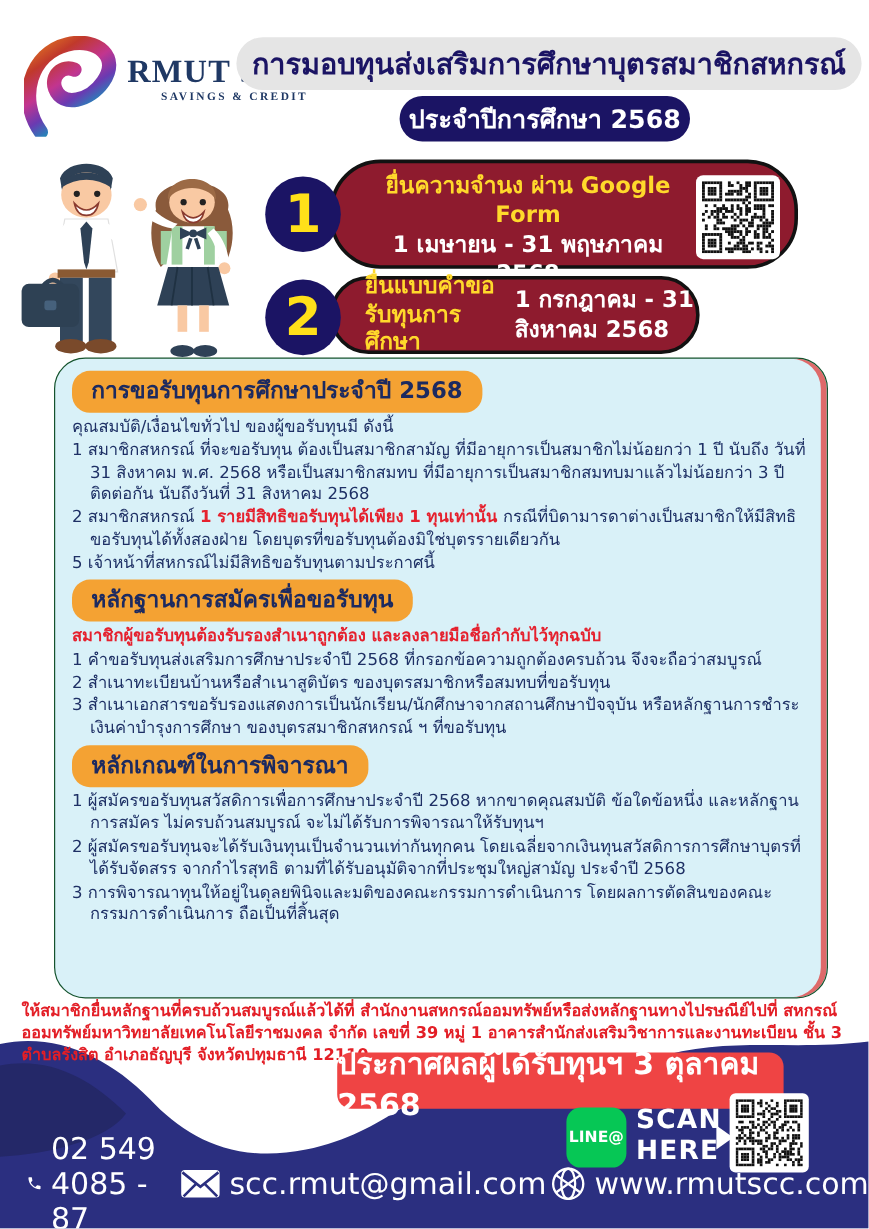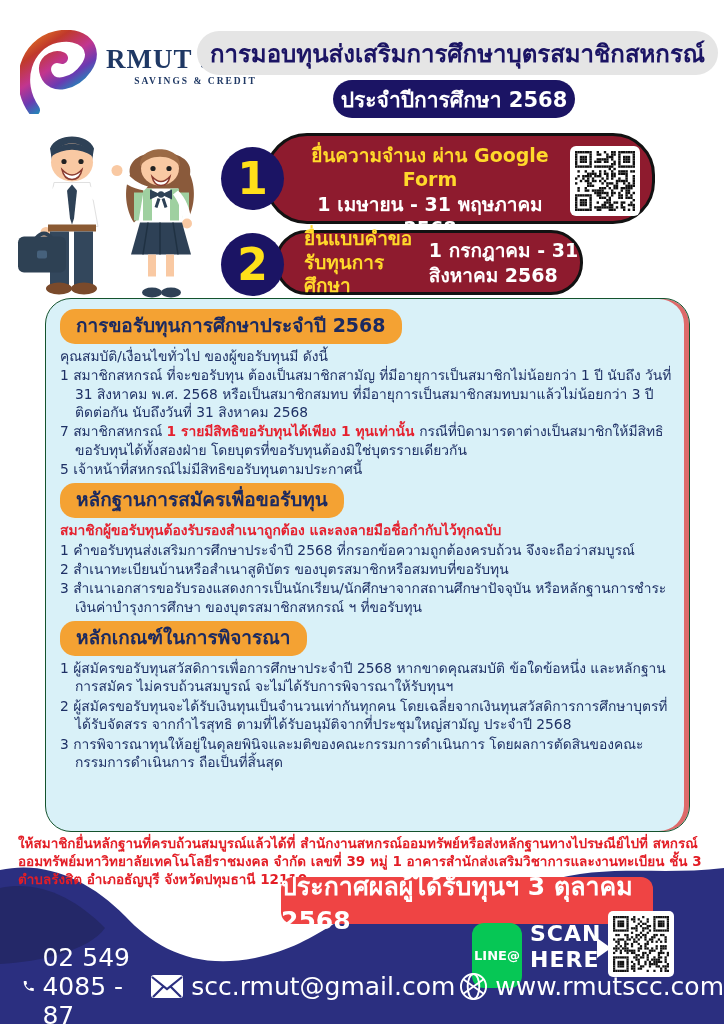--- a/index.html
+++ b/index.html
@@ -20,21 +20,21 @@
     display:flex;align-items:center;justify-content:center;color:#fff;font-size:21px;font-weight:bold;z-index:2;}
 
   
   .students{left:10px;top:116px;z-index:4;}
 
   
   .step-circle{width:63px;height:63px;border-radius:50%;background:#1b1464;color:#ffe019;
     display:flex;align-items:center;justify-content:center;font-size:44px;font-weight:bold;z-index:5;}
   .c1{left:221px;top:147px;} .c2{left:221px;top:233px;}
   .step-box{background:#8e1b2e;border:3px solid #121212;z-index:4;box-sizing:border-box;}
-  .b1{left:265px;top:133px;width:390px;height:91px;border-radius:42px;}
+  .b1{left:275px;top:133px;width:390px;height:91px;border-radius:42px;}
   .b2{left:275px;top:230px;width:308px;height:65px;border-radius:32px;display:flex;flex-direction:row;align-items:center;justify-content:center;padding-left:26px;}
   .s1-text{position:absolute;left:22px;top:8px;width:280px;text-align:center;}
   .step-title{color:#ffd92b;font-size:19px;font-weight:bold;line-height:1.25;}
   .step-period{color:#ffffff;font-size:19px;font-weight:bold;line-height:1.3;}
   .step-note{color:#ffd400;font-size:11.5px;font-weight:bold;margin-top:2px;white-space:nowrap;}
   .qr-plate{position:absolute;background:#fff;border-radius:6px;padding:5px;box-sizing:border-box;}
   .qr1{right:12px;top:10px;width:70px;height:70px;}
   .qr-plate svg{width:100%;height:100%;display:block;}
 
   
@@ -47,21 +47,21 @@
     padding-left:15px;text-indent:-15px;}
   .intro{padding-left:0;text-indent:0;}
   .warning{color:#e5212e;font-weight:bold;padding-left:0;text-indent:0;}
   .red{color:#e5212e;font-weight:bold;}
 
   
   .note{left:18px;top:834px;width:694px;font-size:13.5px;line-height:1.35;color:#e31e26;font-weight:600;z-index:3;}
   .waves{left:0;top:858px;z-index:1;}
   .green-banner{left:281px;top:877px;width:372px;height:47px;background:#ef4444;border-radius:12px;
     display:flex;align-items:center;justify-content:center;color:#fff;font-size:25px;font-weight:bold;z-index:4;}
-  .line-badge{left:472px;top:923px;width:50px;height:65px;background:#06c755;border-radius:12px;z-index:4;
+  .line-badge{left:472px;top:923px;width:50px;height:50px;background:#06c755;border-radius:12px;z-index:4;
     display:flex;align-items:center;justify-content:center;color:#fff;font-weight:bold;font-size:13px;}
   .scan{left:530px;top:921px;color:#fff;font-weight:800;font-size:22px;line-height:26px;letter-spacing:1px;z-index:4;}
   .scan-arrow{left:597px;top:938px;width:0;height:0;border-top:10px solid transparent;
     border-bottom:10px solid transparent;border-left:14px solid #fff;z-index:4;}
   .qr2{left:608px;top:911px;width:66px;height:66px;border-radius:5px;z-index:4;}
   .contact{left:0;top:963px;width:724px;height:46px;display:flex;align-items:center;gap:4px;
     padding-left:22px;box-sizing:border-box;color:#fff;font-size:25px;font-weight:400;z-index:4;}
   .cg{display:flex;align-items:center;gap:7px;}
 </style>
 </head>
@@ -471,21 +471,21 @@
   <div class="abs step-box b2">
     <div class="step-title">ยื่นแบบคำขอรับทุนการศึกษา</div>
     <div class="step-period">1 กรกฎาคม - 31 สิงหาคม 2568</div>
   </div>
 
   <div class="abs mainbox">
     <div>
       <div class="sec-head">การขอรับทุนการศึกษาประจำปี 2568</div>
       <p class="item intro">คุณสมบัติ/เงื่อนไขทั่วไป ของผู้ขอรับทุนมี ดังนี้</p>
       <p class="item">1 สมาชิกสหกรณ์ ที่จะขอรับทุน ต้องเป็นสมาชิกสามัญ ที่มีอายุการเป็นสมาชิกไม่น้อยกว่า 1 ปี นับถึง วันที่ 31 สิงหาคม พ.ศ. 2568 หรือเป็นสมาชิกสมทบ ที่มีอายุการเป็นสมาชิกสมทบมาแล้วไม่น้อยกว่า 3 ปีติดต่อกัน นับถึงวันที่ 31 สิงหาคม 2568</p>
-      <p class="item"><span>7 สมาชิกสหกรณ์ </span><span class="red">1 รายมีสิทธิขอรับทุนได้เพียง 1 ทุนเท่านั้น </span><span>กรณีที่บิดามารดาต่างเป็นสมาชิกให้มีสิทธิขอรับทุนได้ทั้งสองฝ่าย โดยบุตรที่ขอรับทุนต้องมิใช่บุตรรายเดียวกัน</span></p>
+      <p class="item"><span>2 สมาชิกสหกรณ์ </span><span class="red">1 รายมีสิทธิขอรับทุนได้เพียง 1 ทุนเท่านั้น </span><span>กรณีที่บิดามารดาต่างเป็นสมาชิกให้มีสิทธิขอรับทุนได้ทั้งสองฝ่าย โดยบุตรที่ขอรับทุนต้องมิใช่บุตรรายเดียวกัน</span></p>
       <p class="item">5 เจ้าหน้าที่สหกรณ์ไม่มีสิทธิขอรับทุนตามประกาศนี้</p>
     </div>
     <div>
       <div class="sec-head">หลักฐานการสมัครเพื่อขอรับทุน</div>
       <p class="item warning">สมาชิกผู้ขอรับทุนต้องรับรองสำเนาถูกต้อง และลงลายมือชื่อกำกับไว้ทุกฉบับ</p>
       <p class="item">1 คำขอรับทุนส่งเสริมการศึกษาประจำปี 2568 ที่กรอกข้อความถูกต้องครบถ้วน จึงจะถือว่าสมบูรณ์</p>
       <p class="item">2 สำเนาทะเบียนบ้านหรือสำเนาสูติบัตร ของบุตรสมาชิกหรือสมทบที่ขอรับทุน</p>
       <p class="item">3 สำเนาเอกสารขอรับรองแสดงการเป็นนักเรียน/นักศึกษาจากสถานศึกษาปัจจุบัน หรือหลักฐานการชำระเงินค่าบำรุงการศึกษา ของบุตรสมาชิกสหกรณ์ ฯ ที่ขอรับทุน</p>
     </div>
     <div>

